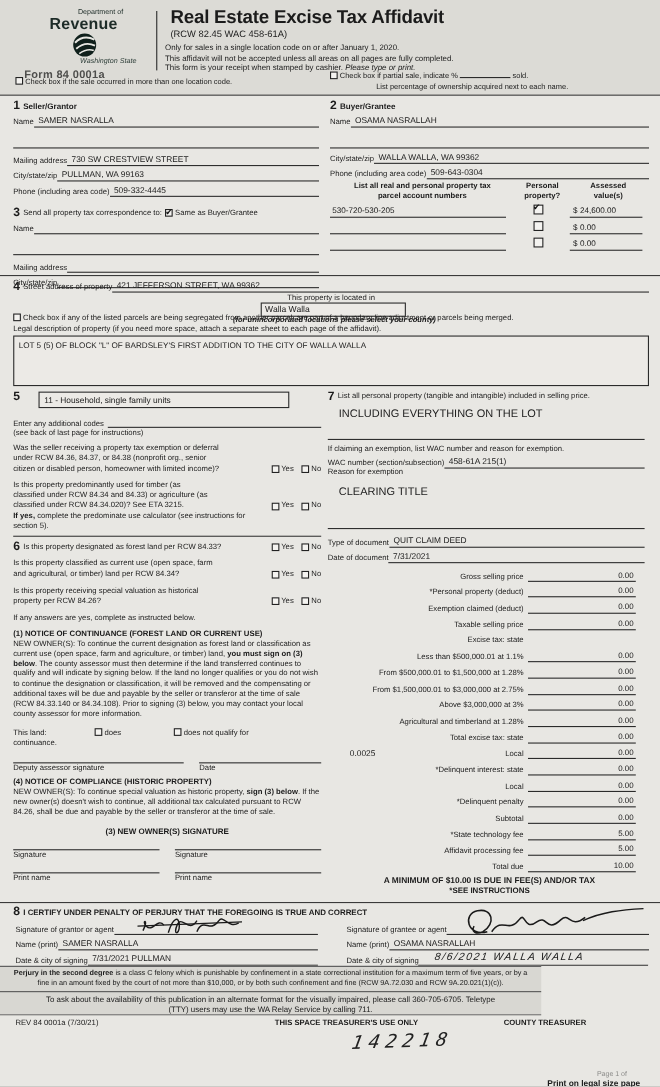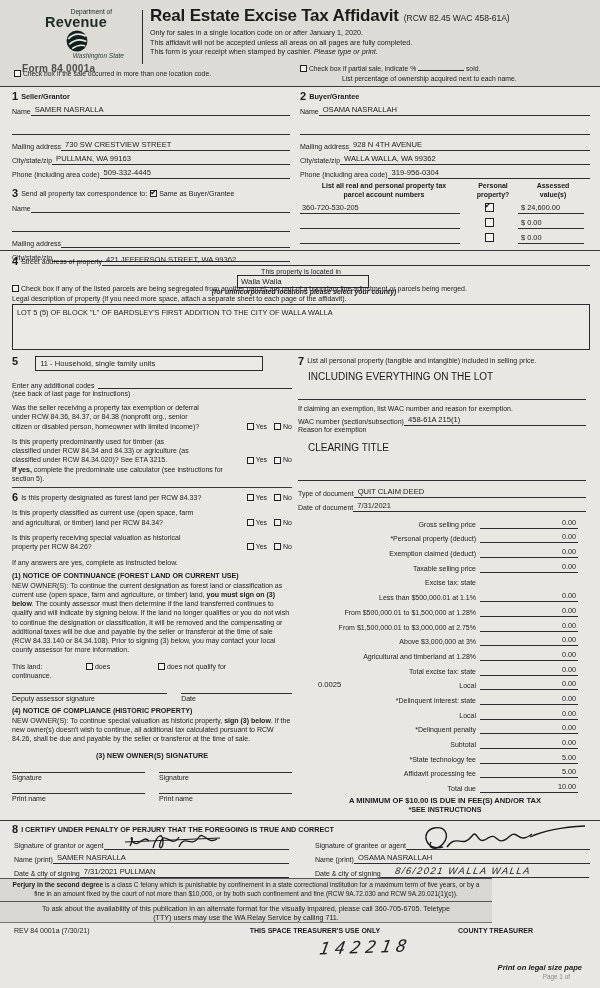--- a/index.html
+++ b/index.html
@@ -16,21 +16,21 @@
   
   .logo-block { position: absolute; left: 14px; top: 8px; width: 124px; text-align: center; }
   .dept-prefix { font-size: 6.5px; color: #22302c; text-align: right; padding-right: 26px; }
   .agency-row { display: flex; align-items: center; justify-content: center; margin-top: -1px; flex-direction: column; }
   .agency-name { font-size: 14.5px; font-weight: bold; color: #1d2b27; letter-spacing: .2px; }
   .logo-mark { width: 22px; height: 22px; margin-left: 2px; }
   .state-line { font-size: 6.5px; color: #30403b; font-style: italic; text-align: right; padding-right: 14px; margin-top: 0px; }
   .form-number { font-size: 10px; font-weight: bold; color: #4e4e4c; margin-top: 4px; text-align: left; padding-left: 8px; letter-spacing: .3px; }
   .header-divider { position: absolute; left: 142px; top: 10px; height: 54px; border-left: 1.5px solid #2b2b2b; }
   .title-block { position: absolute; left: 150px; top: 6px; width: 444px; }
-  .title-row { display: flex; align-items: baseline; }
+  .title-row { display: flex; align-items: baseline; flex-direction: column; }
   .form-title { font-size: 17px; font-weight: bold; letter-spacing: -0.2px; white-space: nowrap; }
   .title-ref { font-size: 8.5px; margin-left: 5px; white-space: nowrap; }
   .title-note { font-size: 7.2px; line-height: 9.6px; margin-top: 2px; }
 
   .cb { display: inline-block; width: 7px; height: 7px; border: 1px solid #222; background: #f4f3f0;
         vertical-align: -1px; position: relative; flex: none; }
   .cb.checked::before { content: "✔"; position: absolute; left: -1px; top: -3px; font-size: 8px; color: #111; }
 
   .hdr-check-left { position: absolute; left: 14px; top: 70px; width: 272px; font-size: 6.8px; }
   .hdr-check-right { position: absolute; left: 300px; top: 64px; width: 292px; font-size: 6.8px; line-height: 10px; }
@@ -121,21 +121,21 @@
   .perjury { top: 57px; height: 23px; font-size: 6.6px; line-height: 8.6px; text-align: center; padding: 2px 8px; }
   .ttynote { top: 80px; height: 22px; font-size: 7.2px; line-height: 9.2px; text-align: center; padding: 2px 40px; border-bottom: 1px solid #777; }
 
   .footer-row { position: absolute; top: 106px; left: 0; width: 600px; display: flex; font-size: 7px; font-weight: bold; }
   .footer-row .f1 { width: 200px; padding-left: 14px; font-weight: normal; }
   .footer-row .f2 { width: 230px; text-align: center; }
   .footer-row .f3 { flex: 1; padding-left: 28px; }
   .stamp { position: absolute; top: 116px; left: 320px; font-size: 17px; font-style: italic;
            letter-spacing: 5px; transform: skewX(-12deg) rotate(-2deg); color: #222;
            font-family: "DejaVu Sans Mono", monospace; }
-  .print-note { position: absolute; top: 142px; right: 18px; font-weight: bold; font-style: italic; font-size: 7.6px; }
+  .print-note { position: absolute; top: 159px; right: 18px; font-weight: bold; font-size: 7.6px; }
   .page-note { position: absolute; top: 152px; right: 30px; font-size: 6.4px; color: #8a8a88; }
 </style>
 </head>
 <body>
 
 <div class="page">
   <div class="band-top"></div>
 
   <div class="logo-block">
     <div class="dept-prefix">Department of</div>
@@ -227,47 +227,43 @@
   <div class="col-right-1">
     <div style="display:flex;align-items:center;margin-top:3px">
       <span class="secnum">2</span>
       <span class="sechead">Buyer/Grantee</span>
     </div>
     <div class="fline" style="margin-top:1px">
       <span class="flabel">Name</span>
       <span class="fval">OSAMA NASRALLAH</span>
     </div>
     <div class="uline" style="margin-top:7px"></div>
-    <div class="fline" style="margin-top:2px">
-      <span class="flabel">Mailing address</span>
-      <span class="fval">928 N 4TH AVENUE</span>
-    </div>
     <div class="fline">
       <span class="flabel">City/state/zip</span>
       <span class="fval">WALLA WALLA, WA 99362</span>
     </div>
     <div class="fline">
       <span class="flabel">Phone (including area code)</span>
-      <span class="fval">319-956-0304</span>
+      <span class="fval">509-643-0304</span>
     </div>
 
     <div class="ptable">
       <div class="phead">
         <span class="c1">
           <span>List all real and personal property tax</span><br><span>parcel account numbers</span>
         </span>
         <span class="c2">
           <span>Personal</span><br><span>property?</span>
         </span>
         <span class="c3">
           <span>Assessed</span><br><span>value(s)</span>
         </span>
       </div>
       <div class="prow">
-        <span class="n">360-720-530-205</span>
+        <span class="n">530-720-530-205</span>
         <span class="k"><span class="cb checked"></span></span>
         <span class="v">$ 24,600.00</span>
       </div>
       <div class="prow">
         <span class="n"></span>
         <span class="k"><span class="cb"></span></span>
         <span class="v">$ 0.00</span>
       </div>
       <div class="prow">
         <span class="n"></span>

